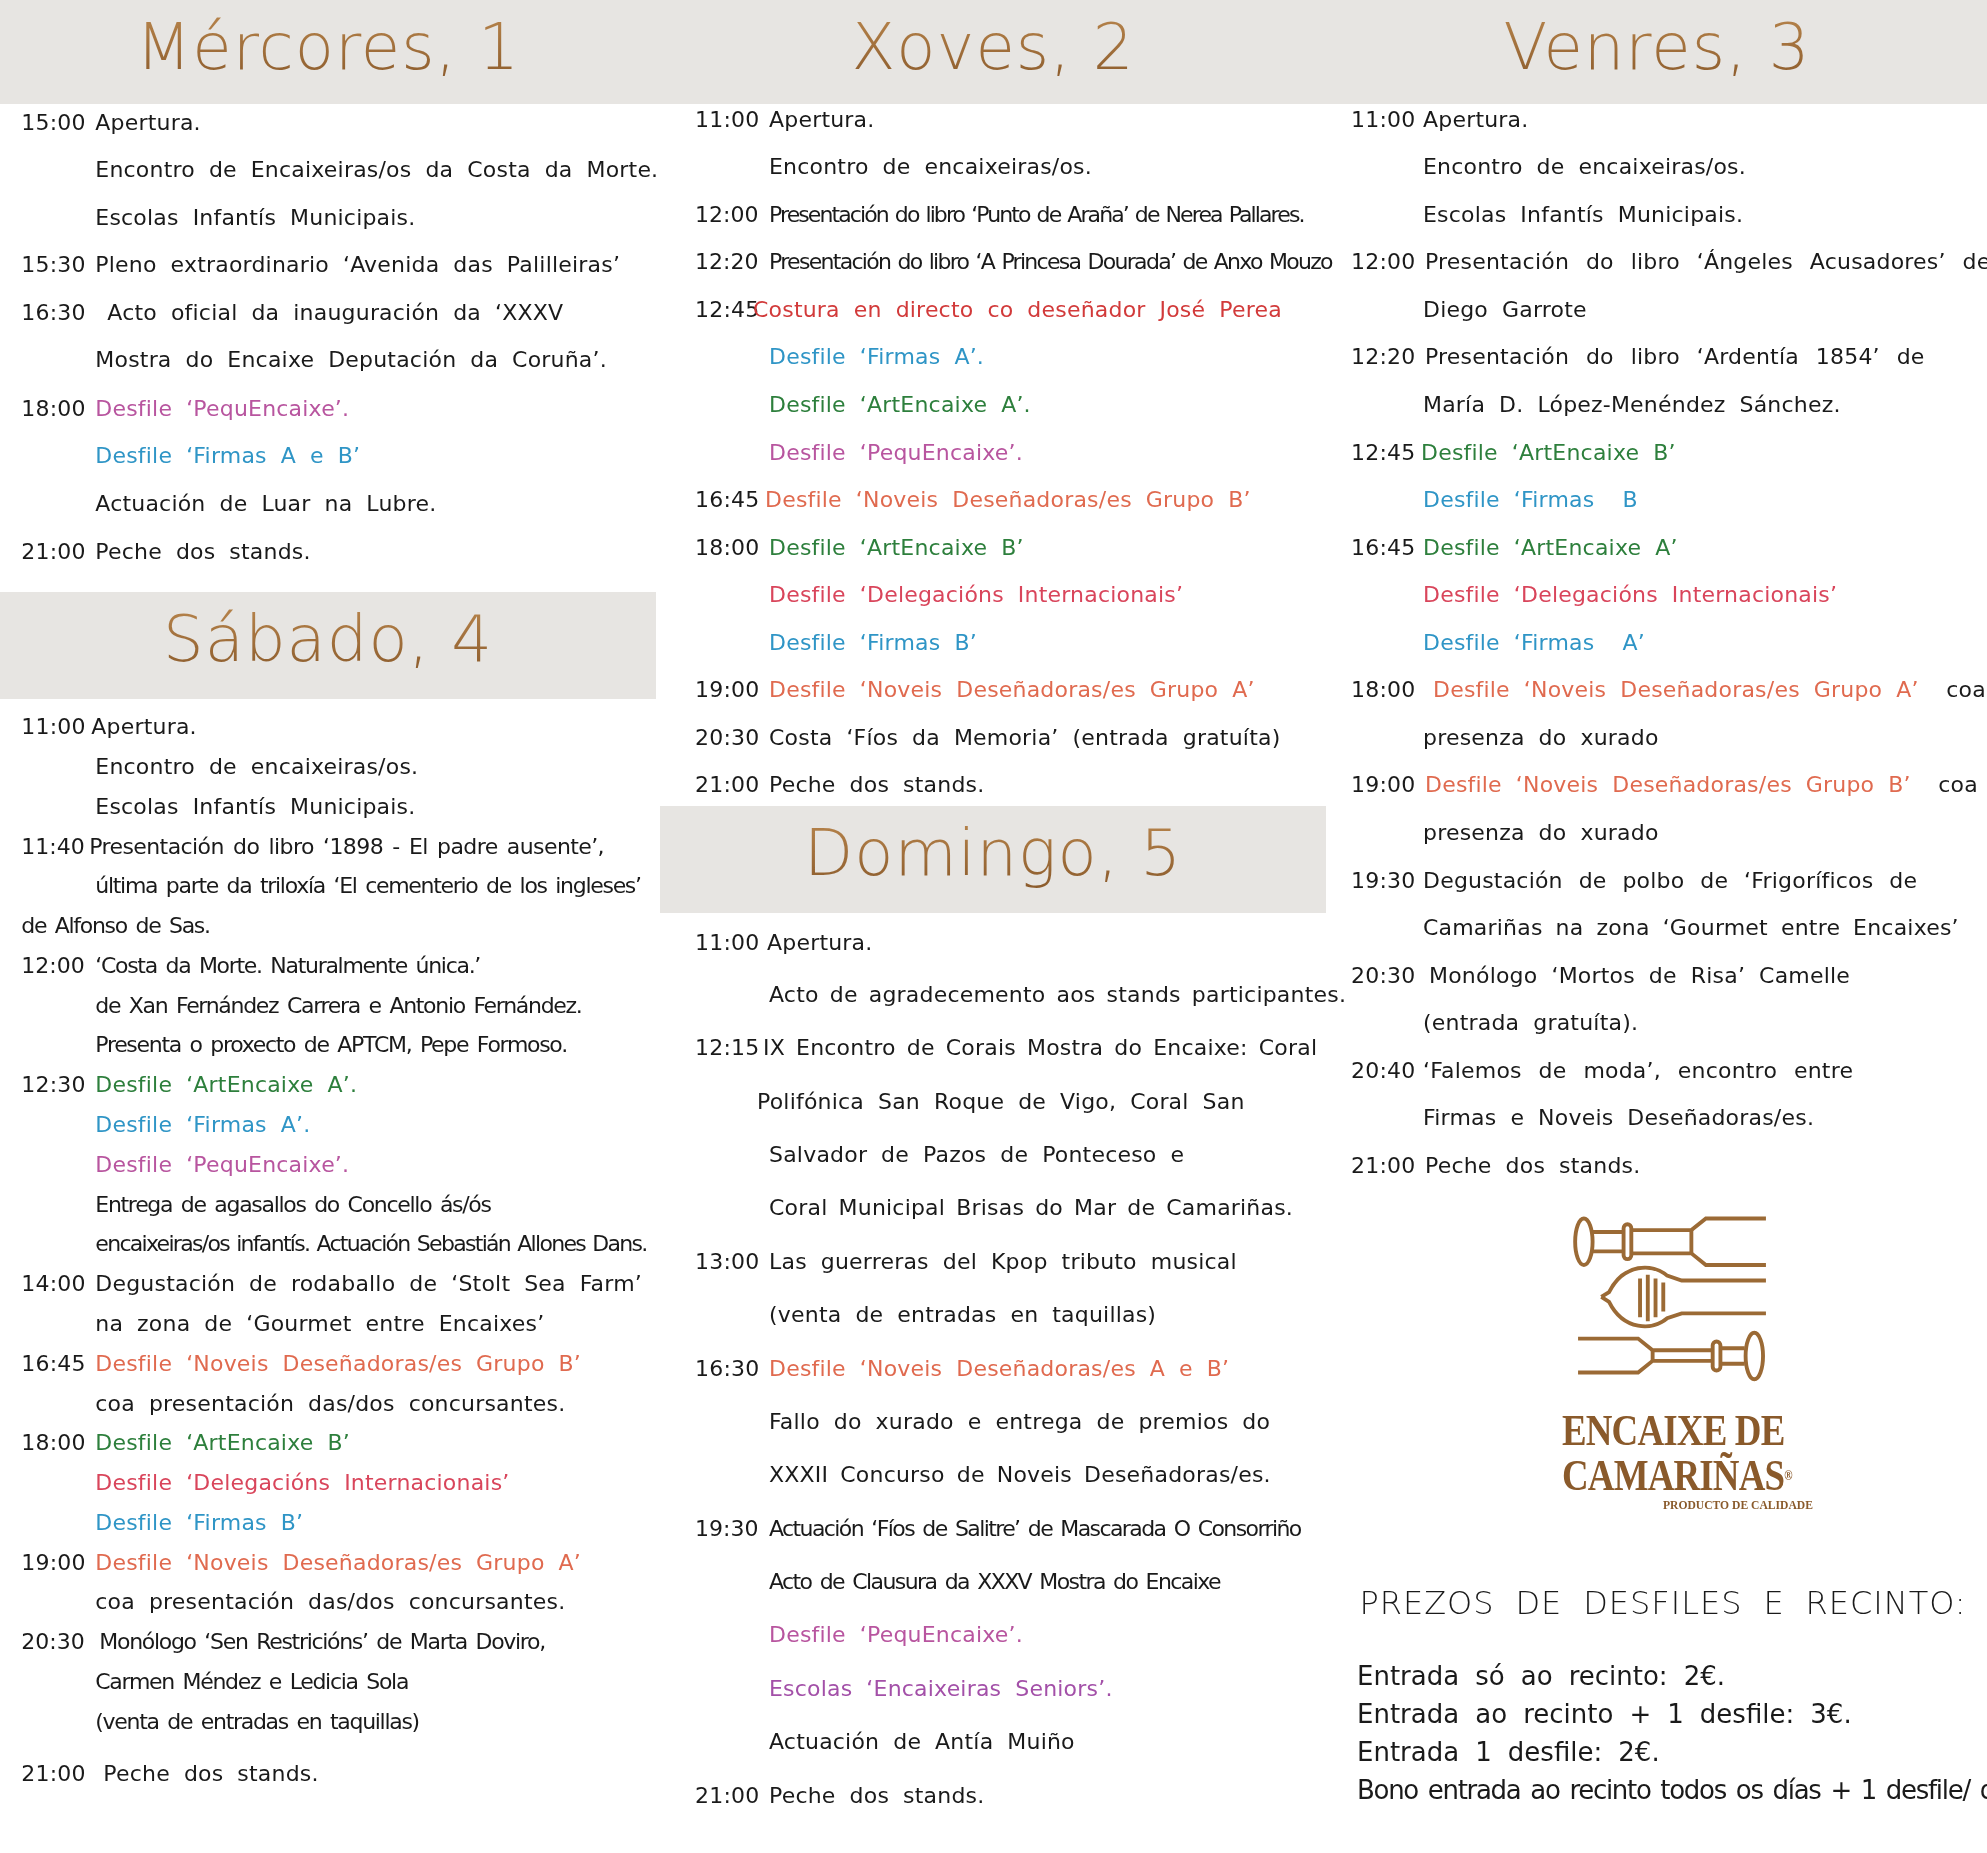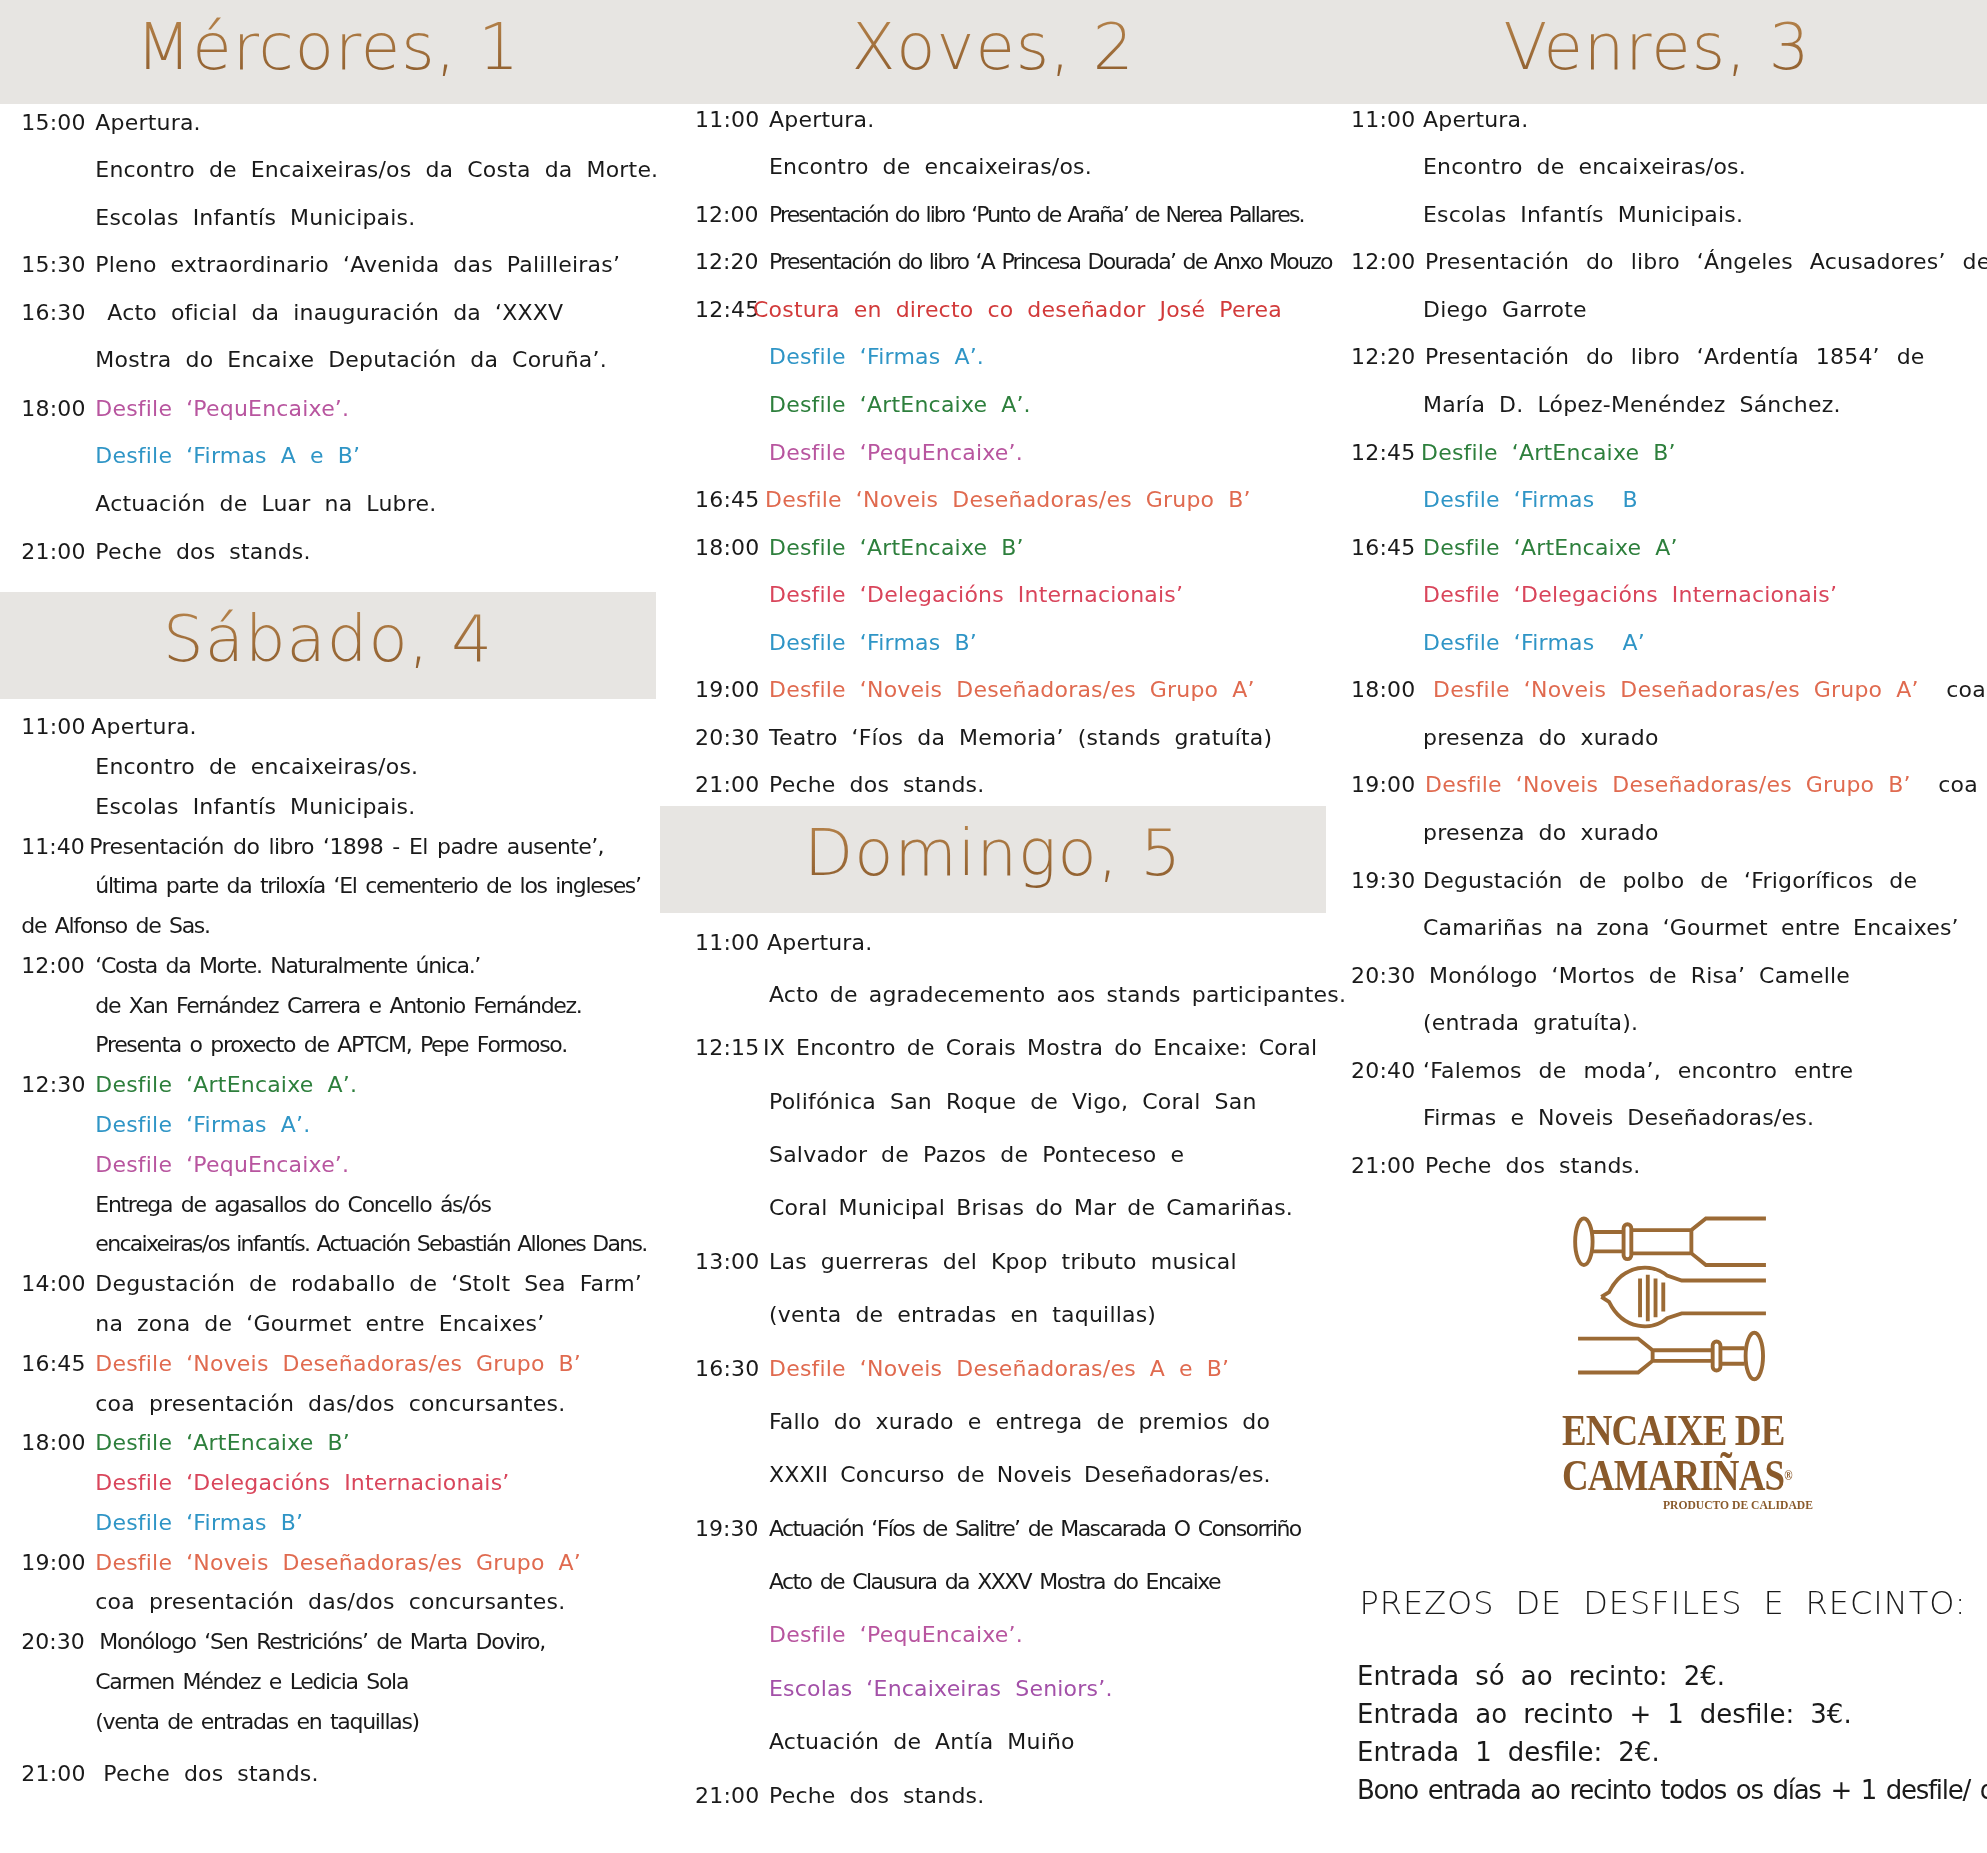--- a/index.html
+++ b/index.html
@@ -241,42 +241,42 @@
     </div>
   <div class="row" style="top:630px;">
       <span class="txt c-blue" style="left:74px;">Desfile ‘Firmas B’</span>
     </div>
   <div class="row" style="top:677px;">
       <span class="time">19:00</span>
       <span class="txt c-salmon" style="left:74px;">Desfile ‘Noveis Deseñadoras/es Grupo A’</span>
     </div>
   <div class="row" style="top:725px;">
       <span class="time">20:30</span>
-      <span class="txt c-black u" style="left:74px;">Teatro ‘Fíos da Memoria’ (stands  gratuíta)</span>
+      <span class="txt c-black u" style="left:74px;">Costa ‘Fíos da Memoria’ (entrada  gratuíta)</span>
     </div>
   <div class="row" style="top:772px;">
       <span class="time">21:00</span>
       <span class="txt c-black" style="left:74px;">Peche dos stands.</span>
     </div>
 </div>
 
 <div class="col" style="left:695px;top:0;">
   <div class="row" style="top:930px;">
       <span class="time">11:00</span>
       <span class="txt c-black" style="left:72px;">Apertura.</span>
     </div>
   <div class="row" style="top:982px;">
       <span class="txt c-black" style="left:74px;word-spacing:3.9px;">Acto de agradecemento aos stands participantes.</span>
     </div>
   <div class="row" style="top:1035px;">
       <span class="time">12:15</span>
       <span class="txt c-black" style="left:68px;word-spacing:3.9px;">IX Encontro de Corais Mostra do Encaixe: Coral</span>
     </div>
   <div class="row" style="top:1089px;">
-      <span class="txt c-black" style="left:74px;text-align:center;">Polifónica San Roque de Vigo, Coral San</span>
+      <span class="txt c-black" style="left:62px;text-align:center;">Polifónica San Roque de Vigo, Coral San</span>
     </div>
   <div class="row" style="top:1142px;">
       <span class="txt c-black" style="left:74px;">Salvador  de Pazos de Ponteceso e</span>
     </div>
   <div class="row" style="top:1195px;">
       <span class="txt c-black" style="left:74px;word-spacing:3.9px;">Coral Municipal  Brisas do Mar de Camariñas.</span>
     </div>
   <div class="row" style="top:1249px;">
       <span class="time">13:00</span>
       <span class="txt c-black u" style="left:74px;">Las guerreras del Kpop tributo musical</span>

